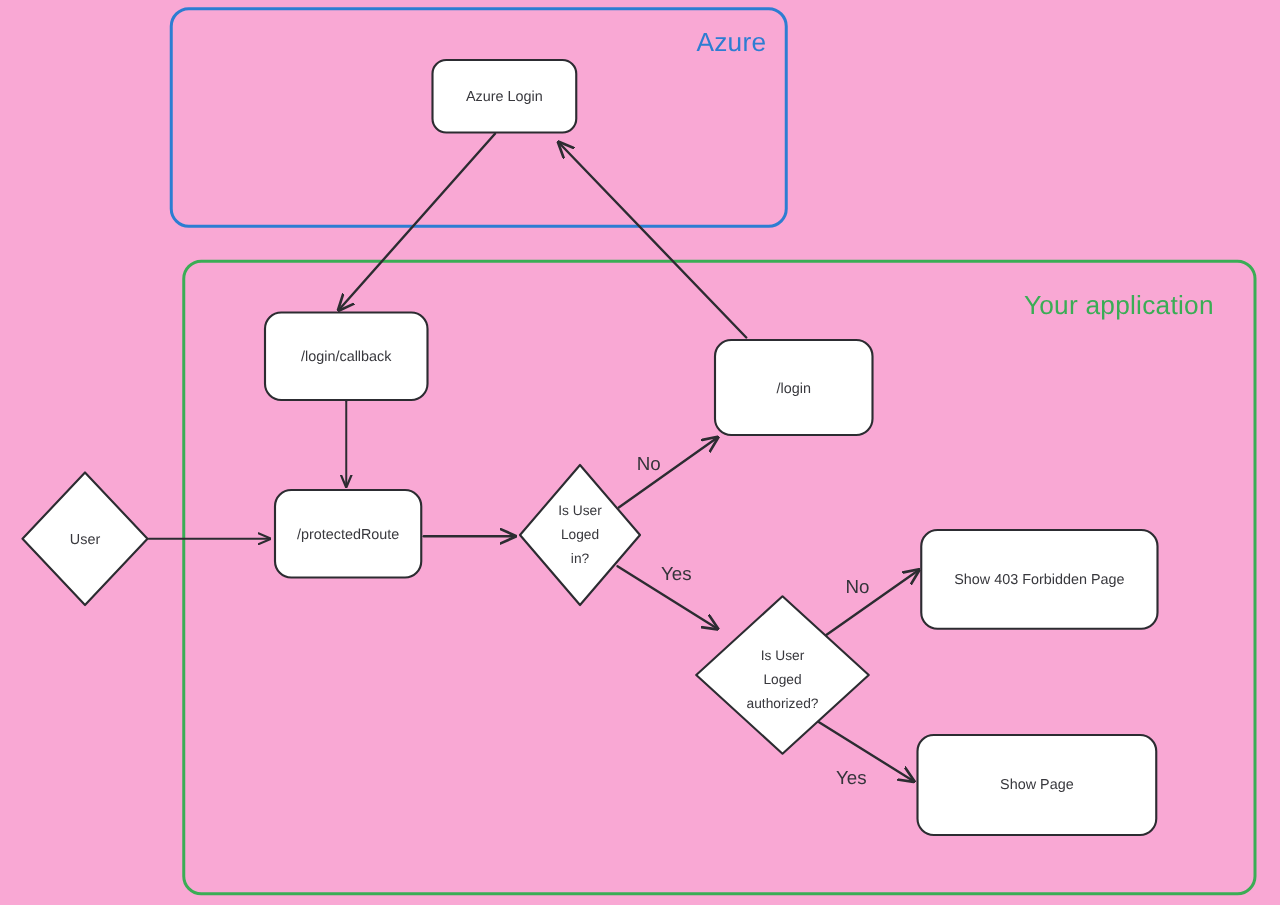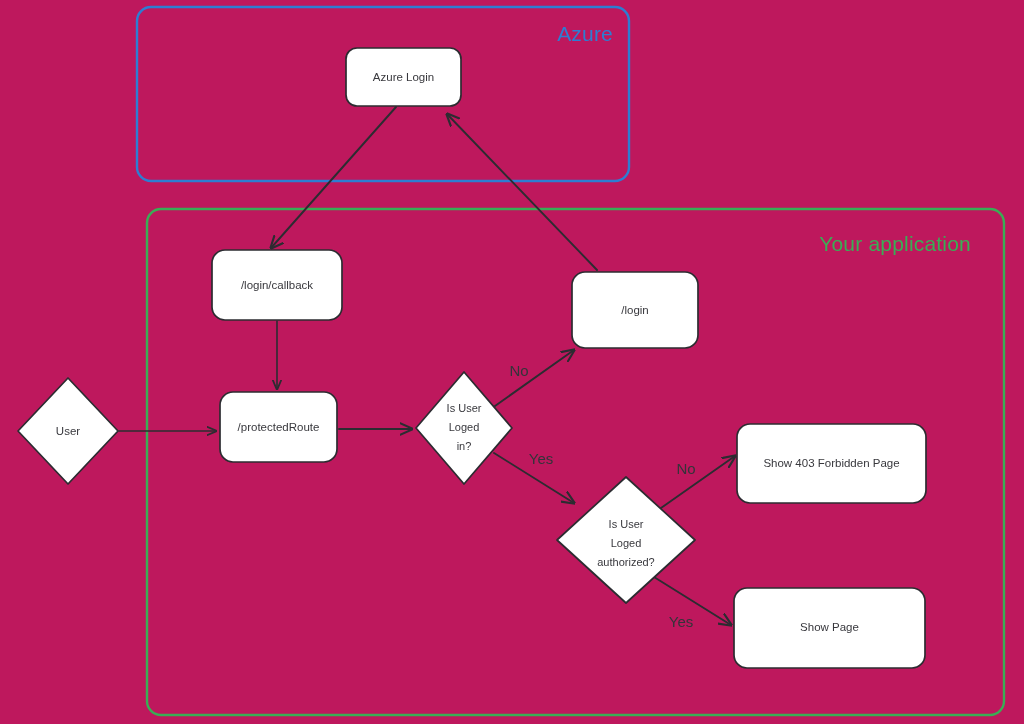--- a/index.html
+++ b/index.html
@@ -7,21 +7,21 @@
     padding: 0;
     background: #ffffff;
   }
   body {
     font-family: "Liberation Sans", sans-serif;
   }
   #canvas {
     position: relative;
     width: 1024px;
     height: 724px;
-    background: #be185d;
+    background: #f9a8d4;
     overflow: hidden;
   }
   #flow-svg {
     position: absolute;
     left: 0;
     top: 0;
     width: 1024px;
     height: 724px;
   }
   .grp-label {

